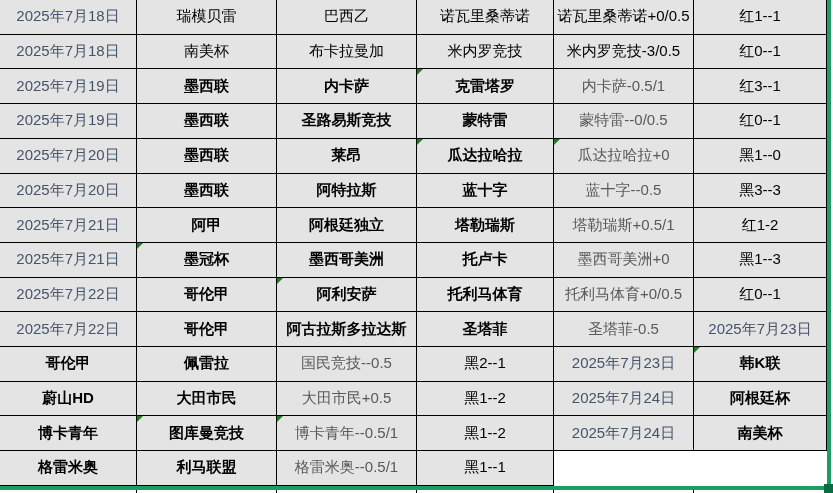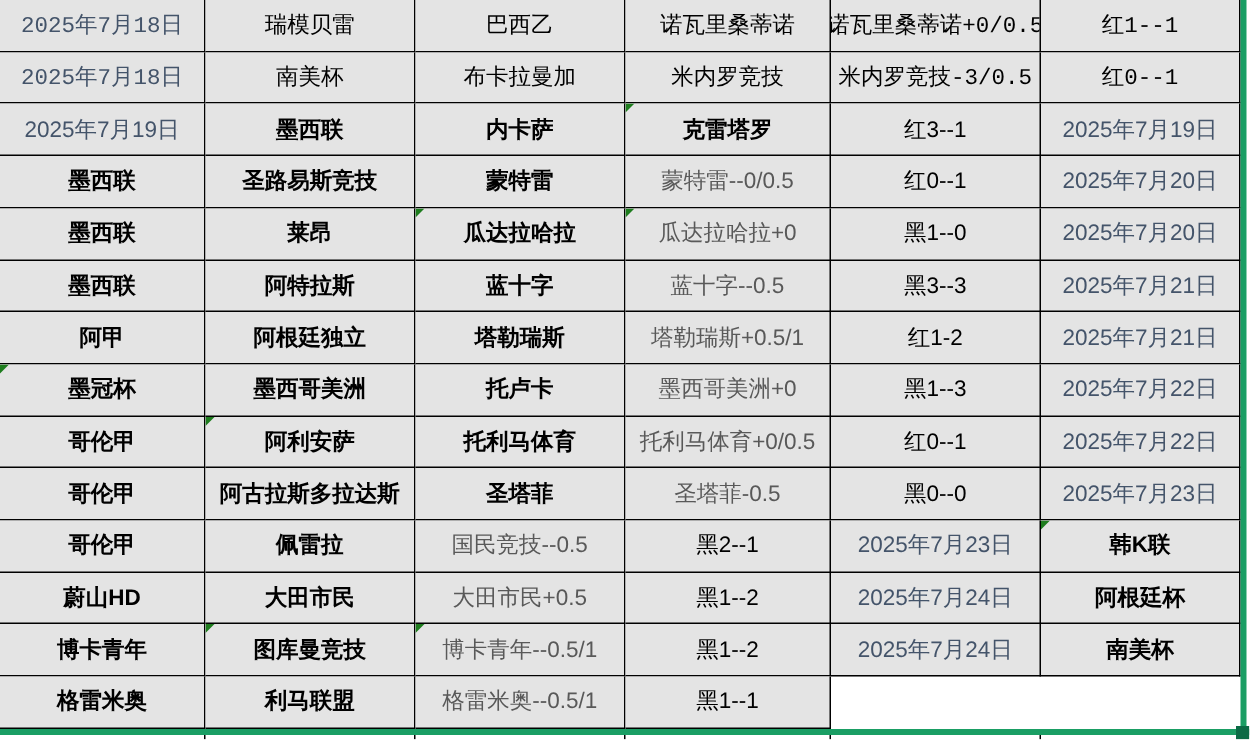--- a/index.html
+++ b/index.html
@@ -45,21 +45,21 @@
   }
   .sel-handle{
     position:absolute;left:824px;top:484px;width:9px;height:9px;
     background:#0b6b45;
   }
   .stub-line{
     position:absolute;top:490px;width:1px;height:3px;background:#000;
   }
 </style>
 <style>
-  .in-serif-row{font-family:Liberation Mono, monospace;}
+  .in-serif-row{font-family:Liberation Sans, sans-serif;}
   .in-bold-row.league, .in-bold-row.home, .in-bold-row.away{font-weight:bold;text-align:right;}
   .in-bold-row.handicap{color:#595959;}
 </style></head>
 <body>
 
 <div class="sheet">
   <div class="grid">
       <div class="cell date in-serif-row">
         <span>2025年7月18日</span>
       </div>
@@ -102,20 +102,23 @@
       <div class="cell league row-bold-cell in-bold-row">
         <span>墨西联</span>
       </div>
       <div class="cell home row-bold-cell in-bold-row">
         <span>内卡萨</span>
       </div>
       <div class="cell away row-bold-cell in-bold-row">
         <span class="err-tri"></span>
         <span>克雷塔罗</span>
       </div>
+      <div class="cell handicap row-bold-cell in-bold-row">
+        <span>内卡萨-0.5/1</span>
+      </div>
       <div class="cell result row-bold-cell in-bold-row">
         <span>红3--1</span>
       </div>
       <div class="cell date row-bold-cell in-bold-row">
         <span>2025年7月19日</span>
       </div>
       <div class="cell league row-bold-cell in-bold-row">
         <span>墨西联</span>
       </div>
       <div class="cell home row-bold-cell in-bold-row">
@@ -231,23 +234,20 @@
         <span>哥伦甲</span>
       </div>
       <div class="cell away row-bold-cell in-bold-row">
         <span>阿古拉斯多拉达斯</span>
       </div>
       <div class="cell home row-bold-cell in-bold-row">
         <span>圣塔菲</span>
       </div>
       <div class="cell handicap row-bold-cell in-bold-row">
         <span>圣塔菲-0.5</span>
-      </div>
-      <div class="cell result row-bold-cell in-bold-row">
-        <span>黑0--0</span>
       </div>
       <div class="cell date row-bold-cell in-bold-row">
         <span>2025年7月23日</span>
       </div>
       <div class="cell league row-bold-cell in-bold-row">
         <span>哥伦甲</span>
       </div>
       <div class="cell home row-bold-cell in-bold-row">
         <span>佩雷拉</span>
       </div>

